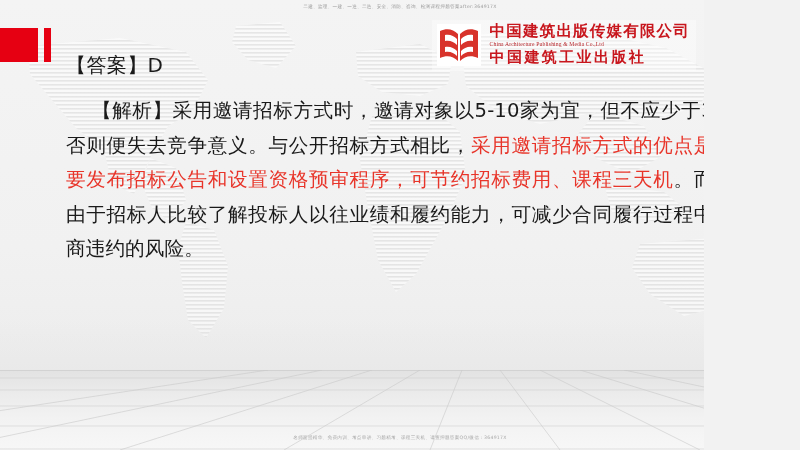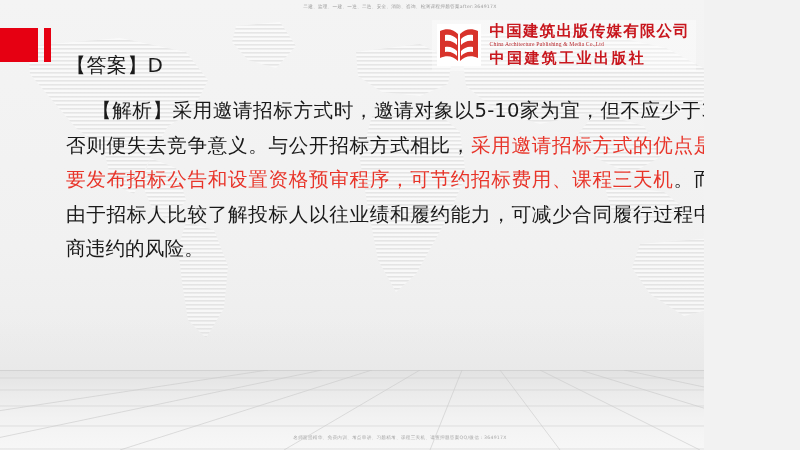--- a/index.html
+++ b/index.html
@@ -64,21 +64,21 @@
   .logo-cn1{
     font-size:15.5px;color:#c8161d;font-weight:bold;letter-spacing:1.2px;
     font-family:"DejaVu Sans","Liberation Sans",sans-serif;
   }
   .logo-en{
     font-size:5.6px;color:#b8262b;letter-spacing:.15px;margin-top:2.5px;
     font-family:"Liberation Serif","DejaVu Serif",serif;
   }
   .logo-cn2{
     font-size:15px;color:#c8161d;font-weight:bold;letter-spacing:2.4px;margin-top:3px;
-    font-family:Liberation Serif, serif;
+    font-family:Liberation Mono, monospace;
   }
 
   
   .content{
     position:absolute;left:0;top:50px;width:800px;
     padding:0 46px 0 66px;box-sizing:border-box;
     color:#1a1a1a;
   }
   .answer-line{
     font-size:20px;line-height:1.5;letter-spacing:.4px;margin:0 0 14px 0;

